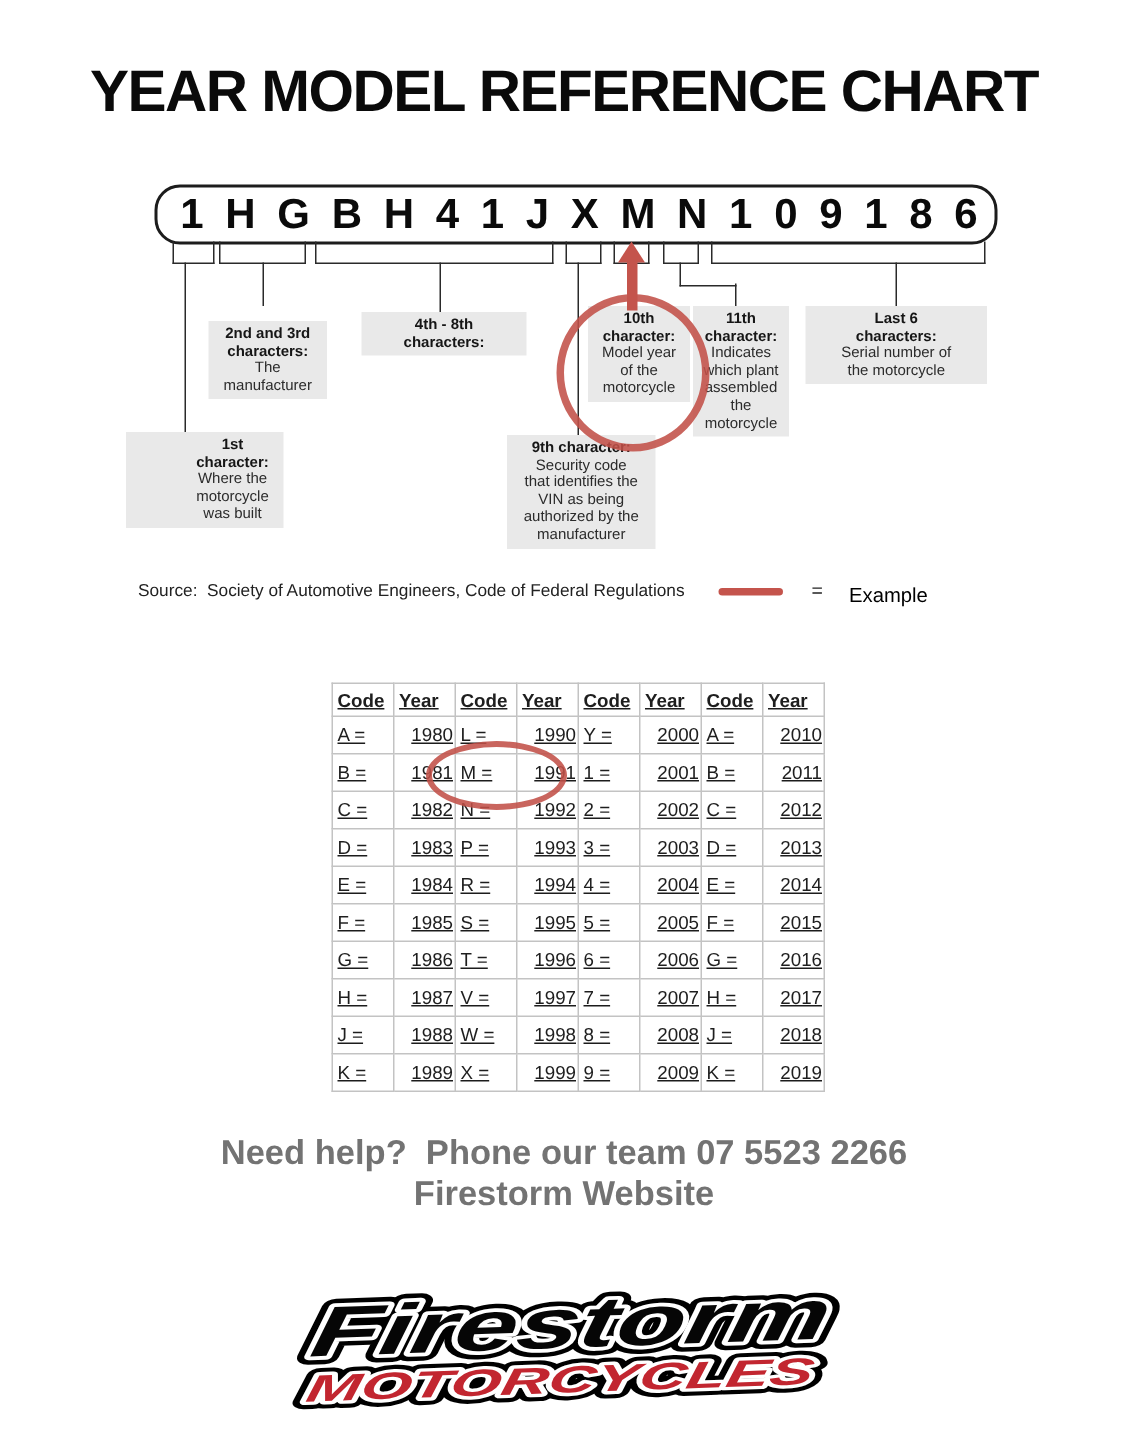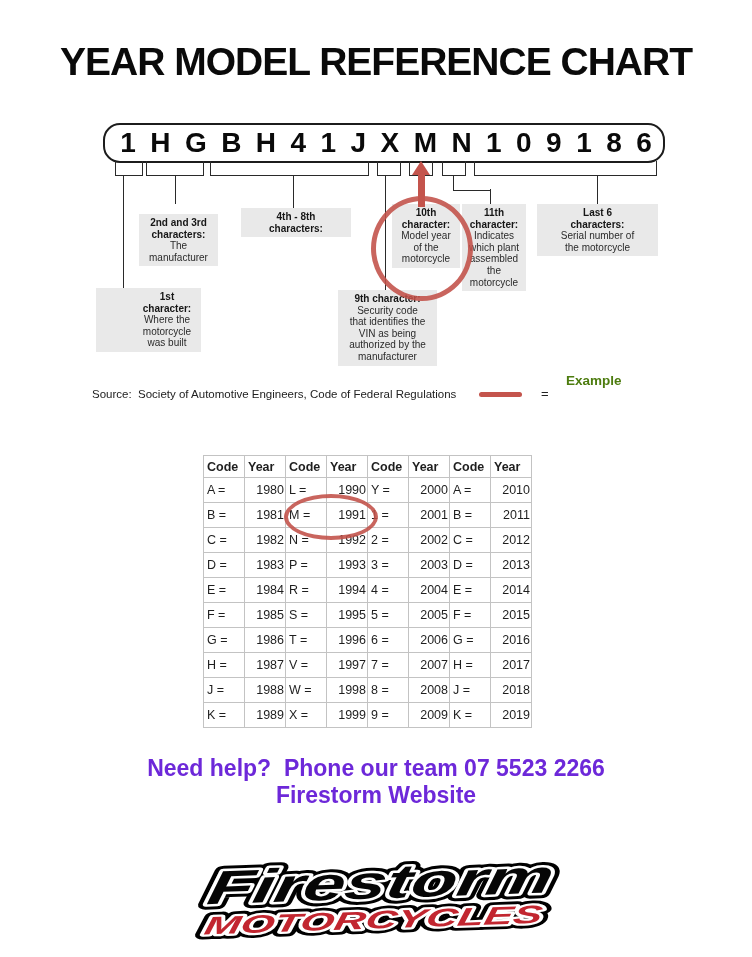--- a/index.html
+++ b/index.html
@@ -36,35 +36,35 @@
            background:#c4544c;z-index:7;}
   .arrow-head{position:absolute;left:412px;top:161px;width:0;height:0;z-index:7;
            border-left:9px solid transparent;border-right:9px solid transparent;
            border-bottom:14px solid #c4544c;}
 
   
   .source{position:absolute;left:92px;top:388px;font-size:11.5px;color:#222;white-space:pre-wrap;}
   .legend-swatch{position:absolute;left:479px;top:392px;width:43px;height:5px;
            background:#c4544c;border-radius:3px;}
   .legend-eq{position:absolute;left:541px;top:386px;font-size:13px;color:#222;}
-  .legend-label{position:absolute;left:566px;top:373px;font-size:13.5px;color:#4d7c0f;font-weight:bold;}
-
-  
-  .yc-table-wrap{position:absolute;left:203px;top:455px;}
+  .legend-label{position:absolute;left:566px;top:389px;font-size:13.5px;color:#000000;}
+
+  
+  .yc-table-wrap{position:absolute;left:221px;top:455px;text-decoration:underline;}
   table.yc{border-collapse:collapse;}
   table.yc th,table.yc td{border:1px solid #c3c3c3;font-size:12.5px;color:#1e1e1e;}
   table.yc th{width:35px;height:19px;font-weight:bold;text-align:left;padding:1px 2px 1px 3px;}
   table.yc td{height:22px;padding:1px 2px 1px 3px;}
   table.yc td.year-cell{text-align:right;padding-right:1px;}
   .table-circle{position:absolute;left:284px;top:494px;width:86px;height:38px;
            border:4px solid rgba(193,80,72,.88);border-radius:50%;z-index:6;}
 
   
   .help{position:absolute;left:0;top:755px;width:752px;text-align:center;
-        font-size:23px;font-weight:bold;line-height:26.5px;color:#6d28d9;}
+        font-size:23px;font-weight:bold;line-height:26.5px;color:#737373;}
   .help-line{white-space:pre-wrap;}
 
   
   .logo-svg{position:absolute;left:176px;top:854px;}
   .logo-svg text{font-family:"Liberation Sans",sans-serif;font-weight:bold;font-style:italic;}
 </style>
 </head>
 <body>
 
 <div class="page">
@@ -106,21 +106,21 @@
   <div class="vline" style="left:293px;top:175px;height:33px;"></div>
   <div class="vline" style="left:385px;top:175px;height:115px;"></div>
   <div class="elbow" style="left:453px;top:175px;width:37px;height:15px;"></div>
   <div class="vline" style="left:490px;top:189px;height:16px;"></div>
   <div class="vline" style="left:597px;top:175px;height:30px;"></div>
 
   <div class="arrow-shaft"></div>
   <div class="arrow-head"></div>
   <div class="circle-model-year"></div>
 
-  <div class="callout" style="left:96px;top:288px;width:64px;padding-left:39px;">
+  <div class="callout" style="left:84px;top:288px;width:64px;padding-left:39px;">
     <div class="co-title">1st
 character:</div>
     <div class="co-body">Where the
 motorcycle
 was built</div>
   </div>
   <div class="callout" style="left:139px;top:214px;width:75px;">
     <div class="co-title">2nd and 3rd
 characters:</div>
     <div class="co-body">The

